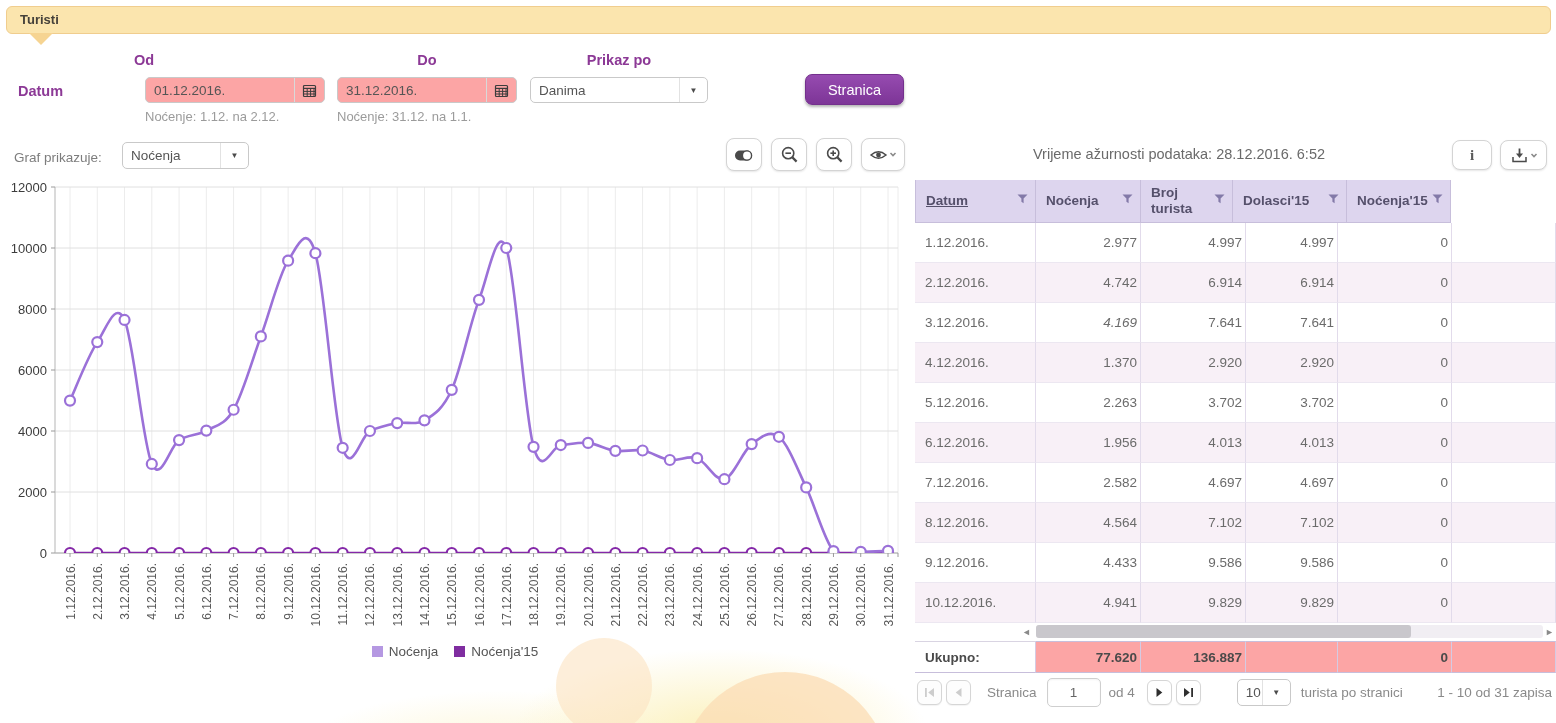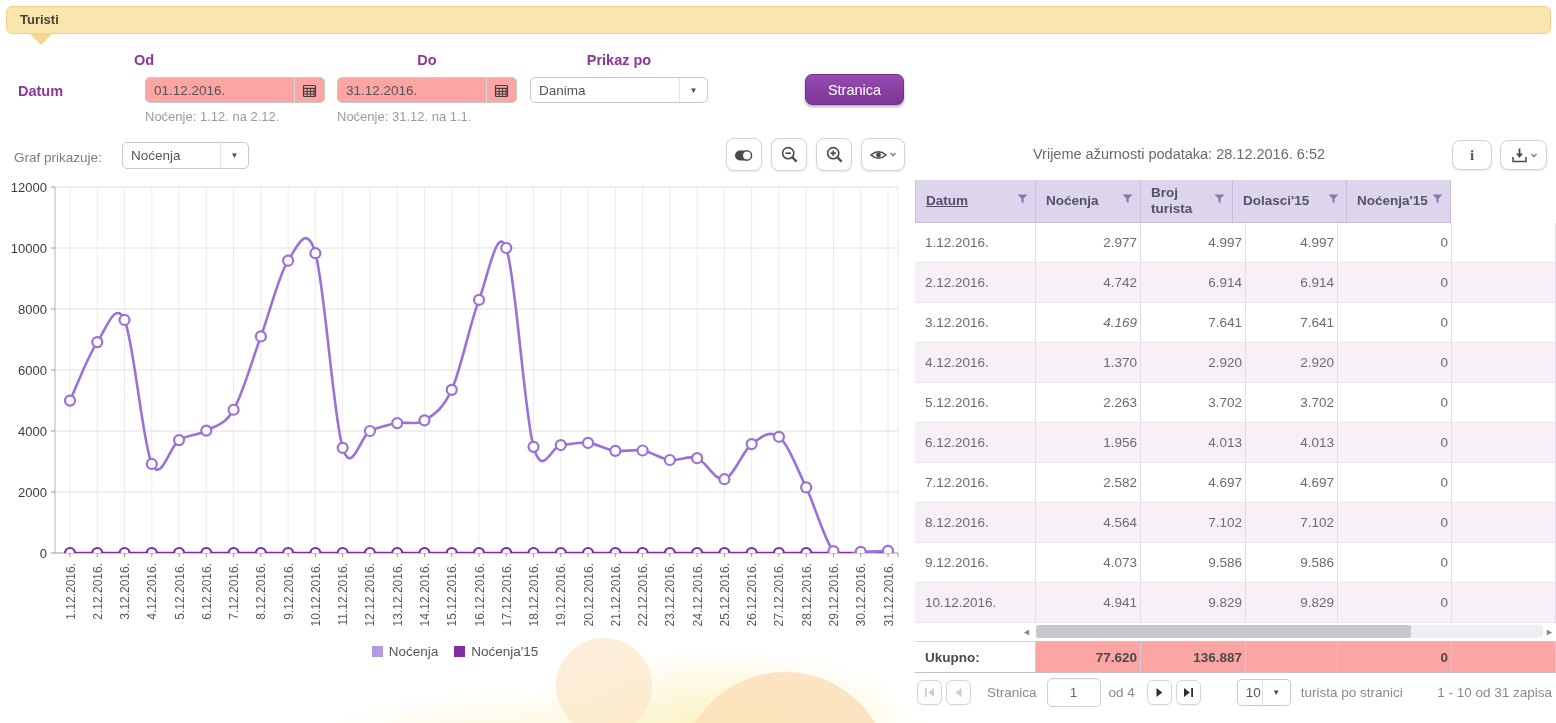--- a/index.html
+++ b/index.html
@@ -505,21 +505,21 @@
         <div class="trow alt">
           <div class="tcell txt" style="width: 121px;">8.12.2016.</div>
           <div class="tcell num" style="width: 105px;">4.564</div>
           <div class="tcell num" style="width: 105px;">7.102</div>
           <div class="tcell num" style="width: 92px;">7.102</div>
           <div class="tcell num" style="width: 114px;">0</div>
           <div class="tcell num" style="width: 104px;"></div>
         </div>
         <div class="trow">
           <div class="tcell txt" style="width: 121px;">9.12.2016.</div>
-          <div class="tcell num" style="width: 105px;">4.073</div>
+          <div class="tcell num" style="width: 105px;">4.433</div>
           <div class="tcell num" style="width: 105px;">9.586</div>
           <div class="tcell num" style="width: 92px;">9.586</div>
           <div class="tcell num" style="width: 114px;">0</div>
           <div class="tcell num" style="width: 104px;"></div>
         </div>
         <div class="trow alt">
           <div class="tcell txt" style="width: 121px;">10.12.2016.</div>
           <div class="tcell num" style="width: 105px;">4.941</div>
           <div class="tcell num" style="width: 105px;">9.829</div>
           <div class="tcell num" style="width: 92px;">9.829</div>

